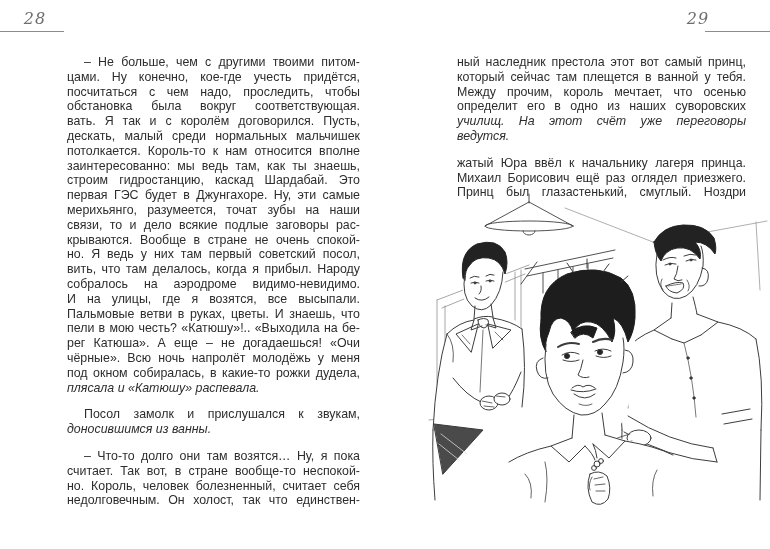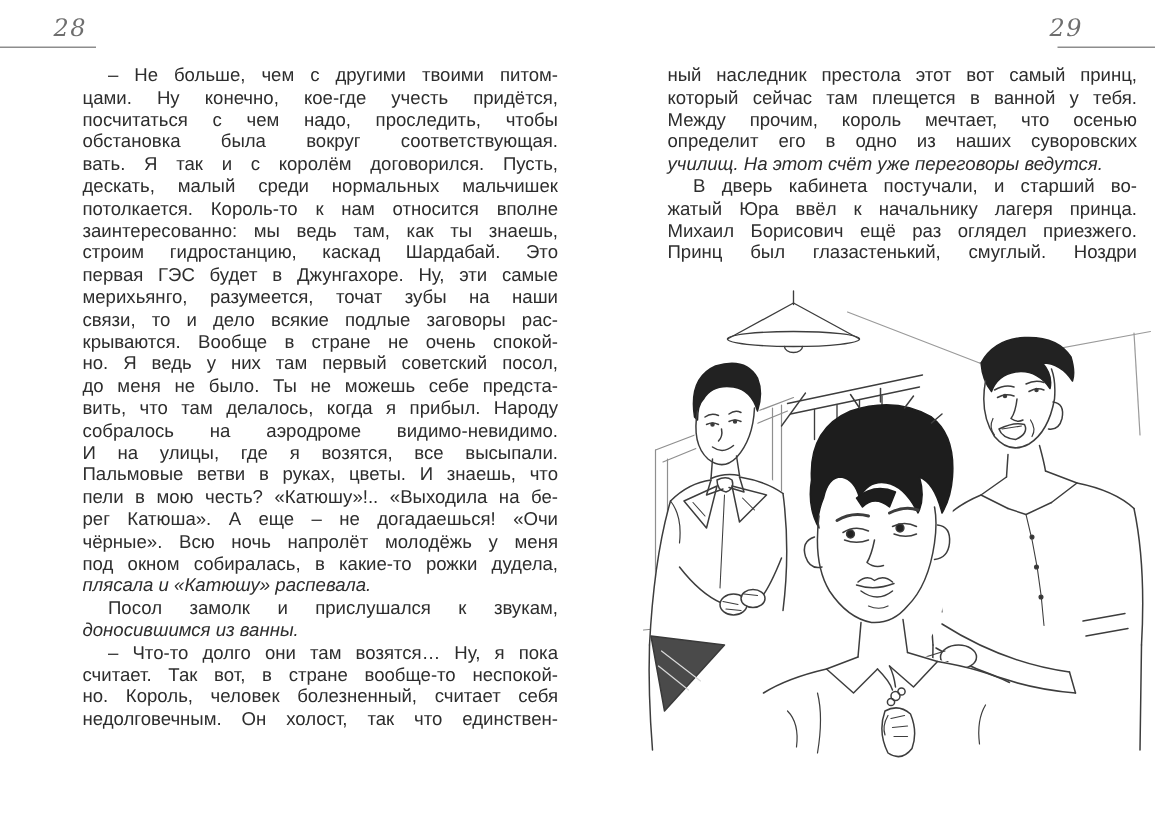--- a/index.html
+++ b/index.html
@@ -5,34 +5,34 @@
   html,body{margin:0;padding:0;}
   body{
     width:770px;height:549px;position:relative;overflow:hidden;
     background:#ffffff;
     font-family:"Liberation Sans",sans-serif;
   }
   .folio{
     position:absolute;top:9px;
     font-family:"DejaVu Serif",serif;font-style:italic;
     font-size:16px;color:#6e6e6e;letter-spacing:1px;
-    text-align:right;
+    text-align:center;
   }
   #folio-left{left:12px;width:46px;}
   #folio-right{left:674px;width:48px;}
   .folio-rule{position:absolute;top:31px;height:0;border-top:1px solid #8d8d8d;}
   #rule-left{left:0;width:64px;}
   #rule-right{left:705px;width:65px;}
   .text-col{
     position:absolute;top:43px;
     font-size:12.4px;line-height:14.8px;color:#2d2d2d;
   }
   #col-left{left:55px;width:317px;}
   #col-right{left:445px;width:313px;}
-  .para{margin:0;}
+  .para{margin:12px;}
   .line{text-align:justify;text-align-last:justify;}
   .line.endline{text-align-last:left;font-style:italic;}
   .line.indent{text-indent:17px;}
   #illustration{position:absolute;left:425px;top:192px;}
   #illustration path, #illustration line, #illustration ellipse, #illustration circle{
     vector-effect:non-scaling-stroke;
   }
 </style>
 </head>
 <body>
@@ -54,21 +54,20 @@
         <div class="line">вать. Я так и с королём договорился. Пусть,</div>
         <div class="line">дескать, малый среди нормальных мальчишек</div>
         <div class="line">потолкается. Король-то к нам относится вполне</div>
         <div class="line">заинтересованно: мы ведь там, как ты знаешь,</div>
         <div class="line">строим гидростанцию, каскад Шардабай. Это</div>
         <div class="line">первая ГЭС будет в Джунгахоре. Ну, эти самые</div>
         <div class="line">мерихьянго, разумеется, точат зубы на наши</div>
         <div class="line">связи, то и дело всякие подлые заговоры рас-</div>
         <div class="line">крываются. Вообще в стране не очень спокой-</div>
         <div class="line">но. Я ведь у них там первый советский посол,</div>
-        <div class="line">до меня не было. Ты не можешь себе предста-</div>
         <div class="line">вить, что там делалось, когда я прибыл. Народу</div>
         <div class="line">собралось на аэродроме видимо-невидимо.</div>
         <div class="line">И на улицы, где я возятся, все высыпали.</div>
         <div class="line">Пальмовые ветви в руках, цветы. И знаешь, что</div>
         <div class="line">пели в мою честь? «Катюшу»!.. «Выходила на бе-</div>
         <div class="line">рег Катюша». А еще – не догадаешься! «Очи</div>
         <div class="line">чёрные». Всю ночь напролёт молодёжь у меня</div>
         <div class="line">под окном собиралась, в какие-то рожки дудела,</div>
         <div class="line endline">плясала и «Катюшу» распевала.</div>
       </div>
@@ -86,21 +85,20 @@
 
   <div class="text-col" id="col-right">
       <div class="para">
         <div class="line">ный наследник престола этот вот самый принц,</div>
         <div class="line">который сейчас там плещется в ванной у тебя.</div>
         <div class="line">Между прочим, король мечтает, что осенью</div>
         <div class="line">определит его в одно из наших суворовских</div>
         <div class="line endline">училищ. На этот счёт уже переговоры ведутся.</div>
       </div>
       <div class="para">
-        <div class="line indent">В дверь кабинета постучали, и старший во-</div>
         <div class="line">жатый Юра ввёл к начальнику лагеря принца.</div>
         <div class="line">Михаил Борисович ещё раз оглядел приезжего.</div>
         <div class="line">Принц был глазастенький, смуглый. Ноздри</div>
       </div>
     </div>
 
   <svg id="illustration" width="345" height="316" viewBox="0 0 345 316" fill="none" stroke="#3d3d3d" stroke-width="1" stroke-linecap="round" stroke-linejoin="round">
 
     <g stroke="#9a9a9a" stroke-width="0.8">
       <path d="M140,16 L228,50"></path>

